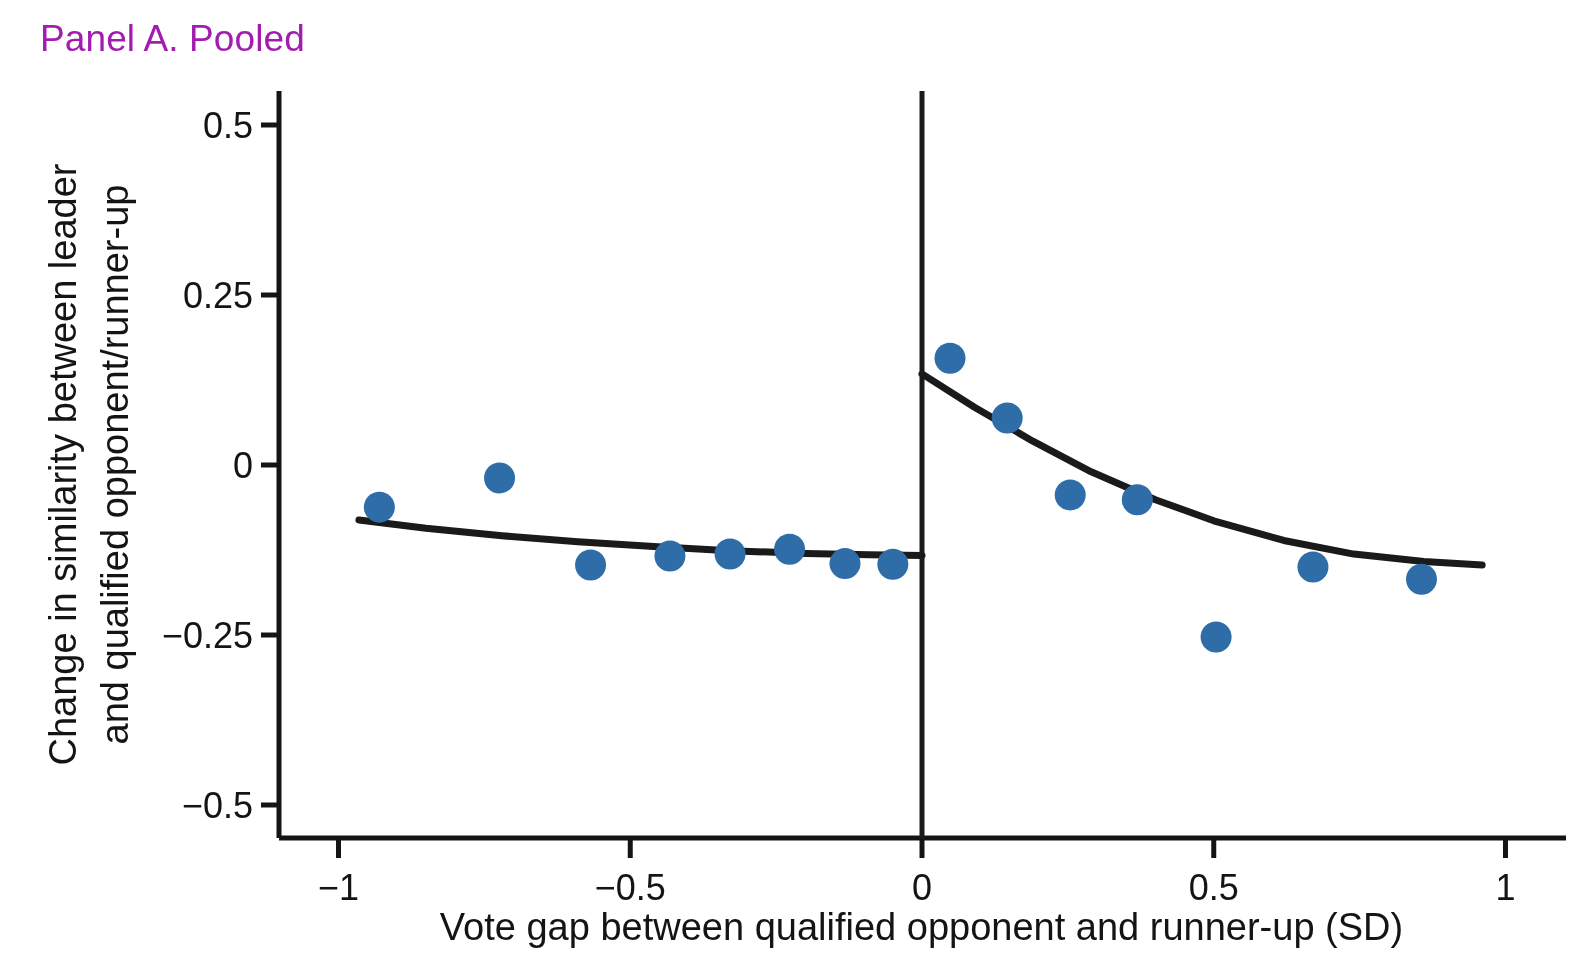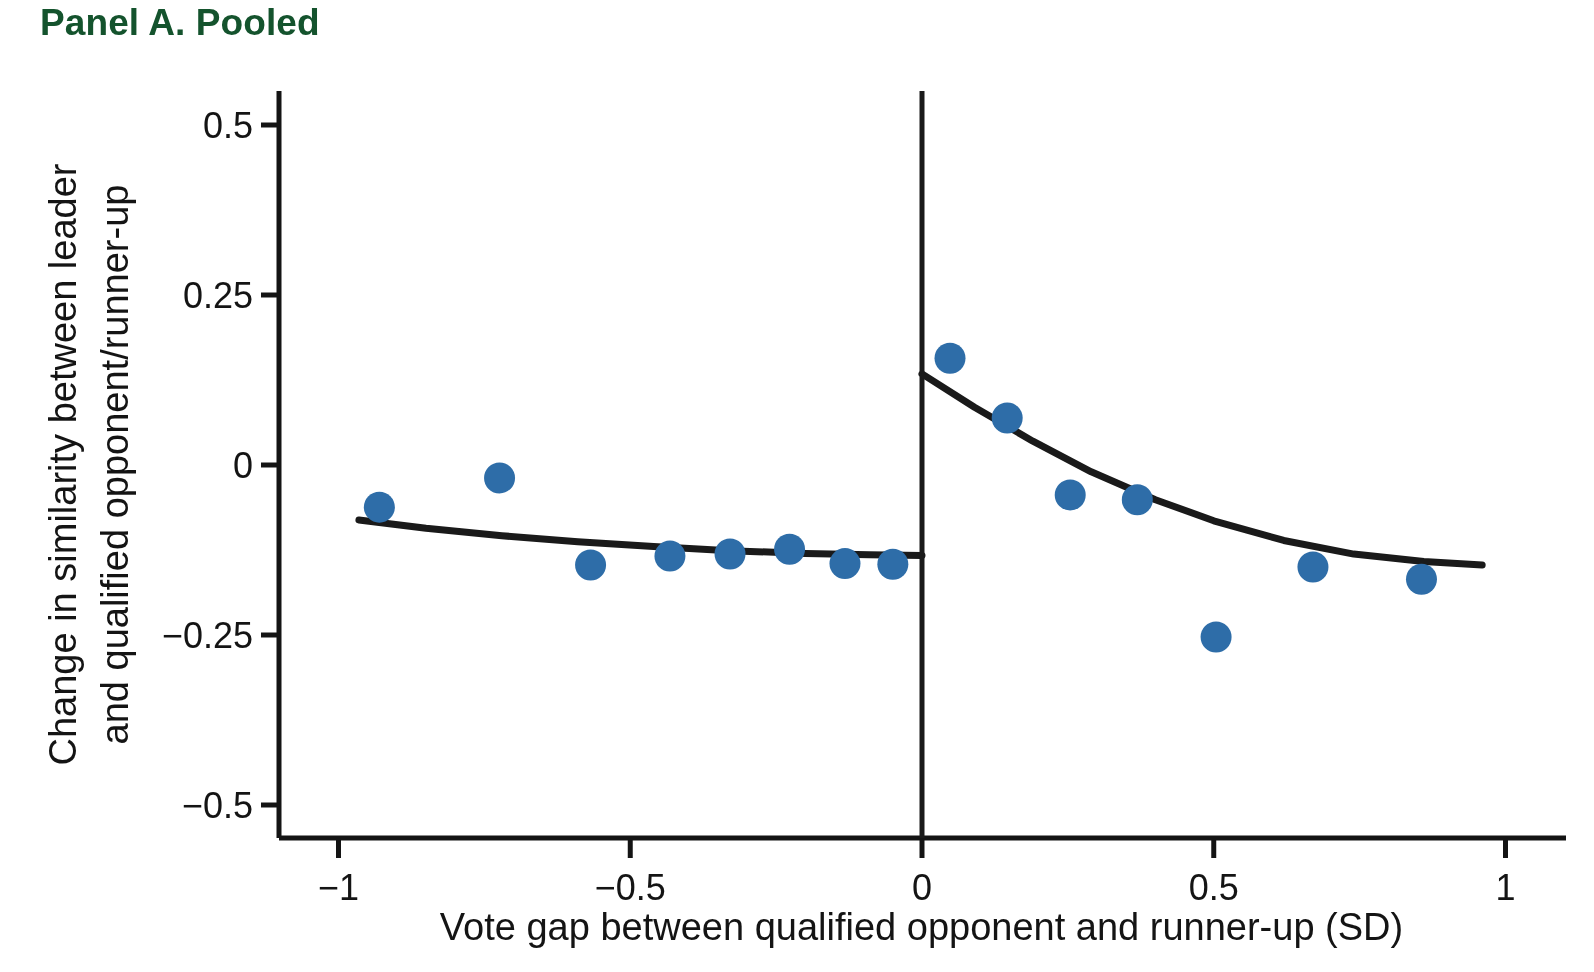--- a/index.html
+++ b/index.html
@@ -1,20 +1,20 @@
 <!DOCTYPE html>
 <html><head>
 <meta charset="utf-8">
 <style>
   html,body{margin:0;padding:0;background:#ffffff;}
   body{width:1594px;height:972px;font-family:"Liberation Sans",sans-serif;color:#1a1a1a;overflow:hidden;}
   #root{position:relative;width:1594px;height:972px;}
   #panel-title{
-    position:absolute;left:40px;top:2px;
-    font-size:37px;font-weight:700;color:#14532d;letter-spacing:0.1px;white-space:nowrap;
+    position:absolute;left:40px;top:18px;
+    font-size:37px;font-weight:400;color:#a21caf;letter-spacing:0.1px;white-space:nowrap;
   }
   #plot-svg{position:absolute;left:0;top:0;width:1594px;height:972px;display:block;}
   .tick-label{font-family:"Liberation Sans",sans-serif;font-size:36px;fill:#141414;}
   .axis-title{font-family:"Liberation Sans",sans-serif;font-size:38px;fill:#141414;}
   .ylab-line{font-family:"Liberation Sans",sans-serif;font-size:38px;fill:#141414;}
 </style>
 </head>
 <body>
 
 <div id="root">

